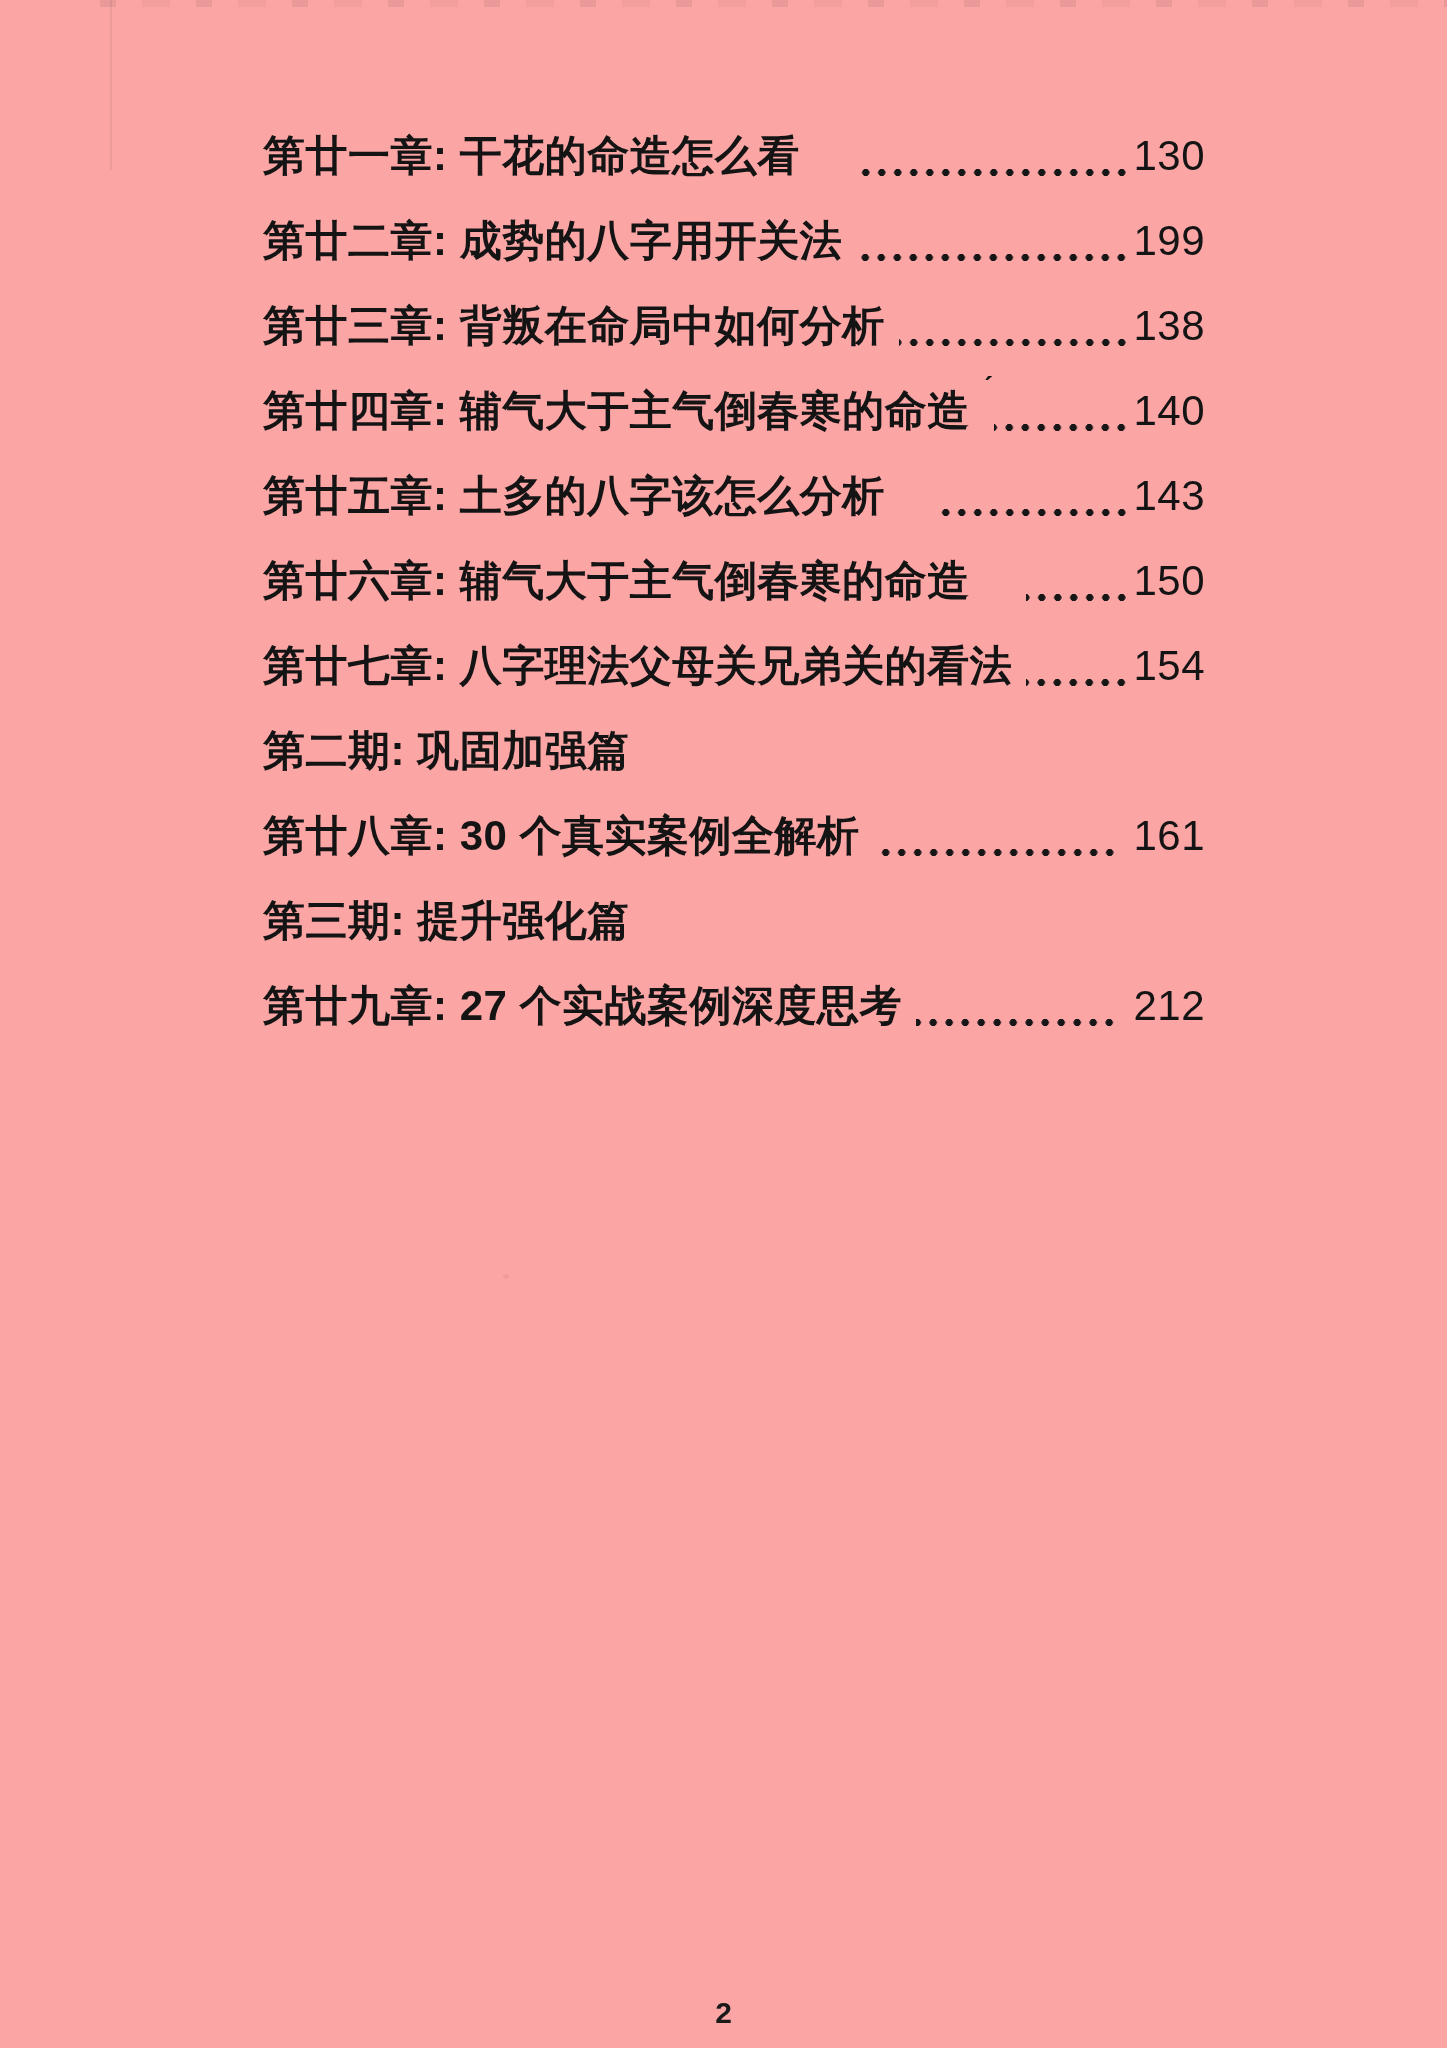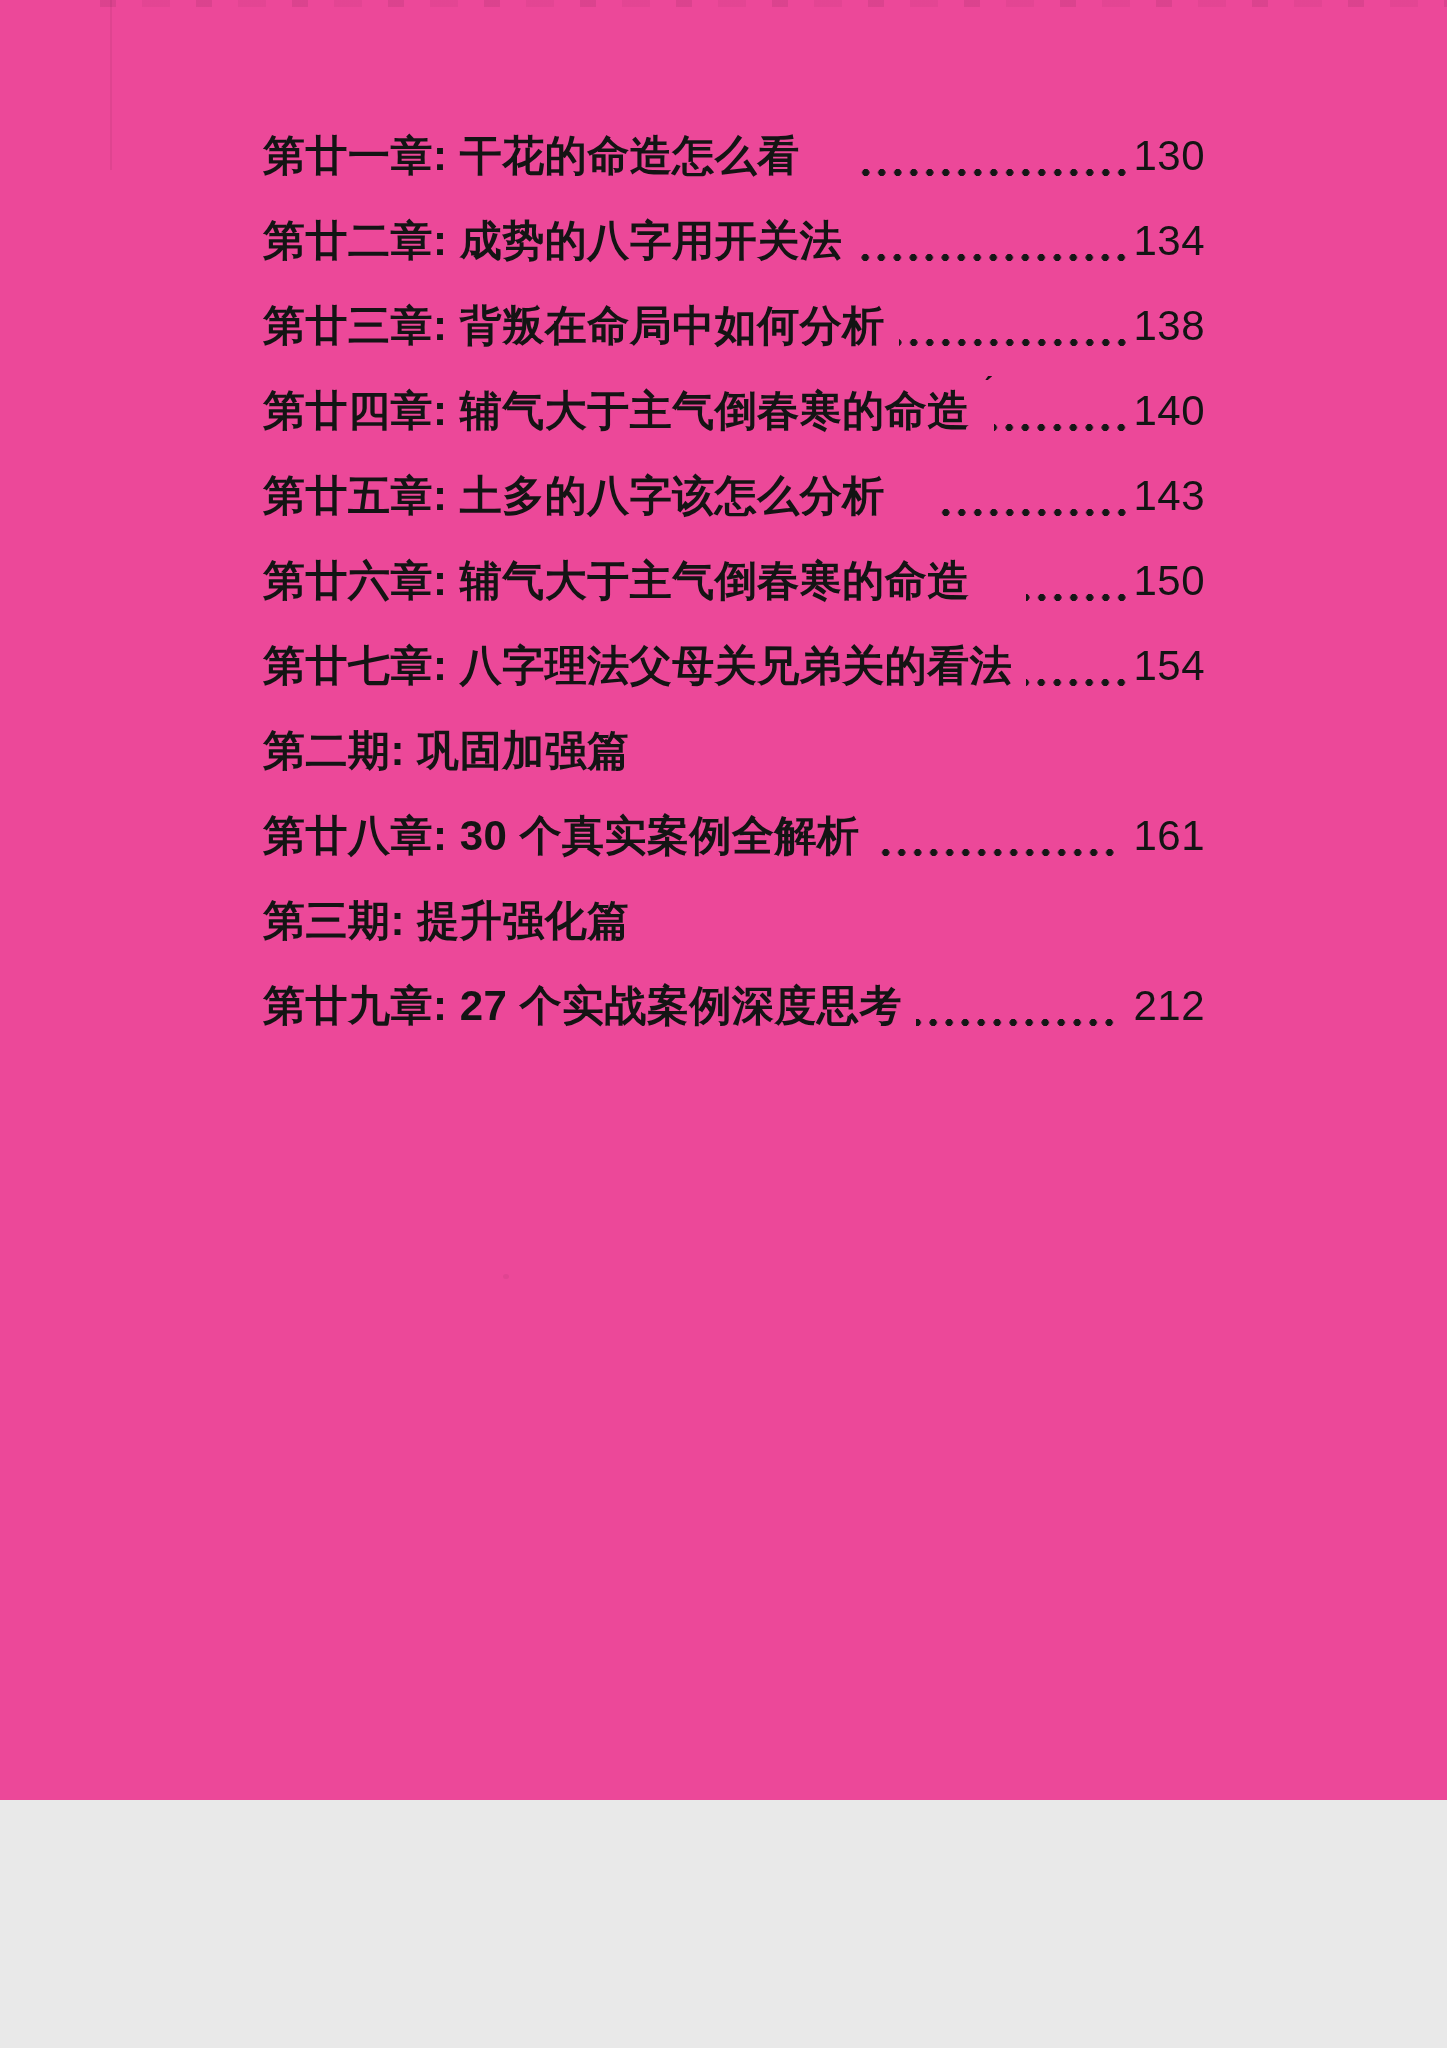--- a/index.html
+++ b/index.html
@@ -2,22 +2,22 @@
 <html><head>
 <meta charset="utf-8">
 <style>
   * { margin: 0; padding: 0; box-sizing: border-box; }
   html, body { background: #e9e9e9; }
   body { font-family: "Liberation Sans", "DejaVu Sans", sans-serif; }
 
   .page {
     position: relative;
     width: 1447px;
-    height: 1800px;
-    background: #ec4899;
+    height: 2048px;
+    background: #fca5a5;
     overflow: hidden;
     color: #141414;
   }
 
   
   .scan-top-band {
     position: absolute;
     left: 100px; top: 0; right: 0; height: 7px;
     background: repeating-linear-gradient(90deg,
       rgba(0,0,0,0.13) 0 16px, rgba(0,0,0,0.0) 16px 42px,
@@ -106,21 +106,21 @@
 
     <div class="row gap-wide">
       <span class="title">第廿一章: 干花的命造怎么看</span>
       <span class="leader"></span>
       <span class="pagenum">130</span>
     </div>
 
     <div class="row">
       <span class="title">第廿二章: 成势的八字用开关法</span>
       <span class="leader"></span>
-      <span class="pagenum">134</span>
+      <span class="pagenum">199</span>
     </div>
 
     <div class="row">
       <span class="title">第廿三章: 背叛在命局中如何分析</span>
       <span class="leader"></span>
       <span class="pagenum">138</span>
     </div>
 
     <div class="row">
       <span class="title">第廿四章: 辅气大于主气倒春寒的命造</span>

